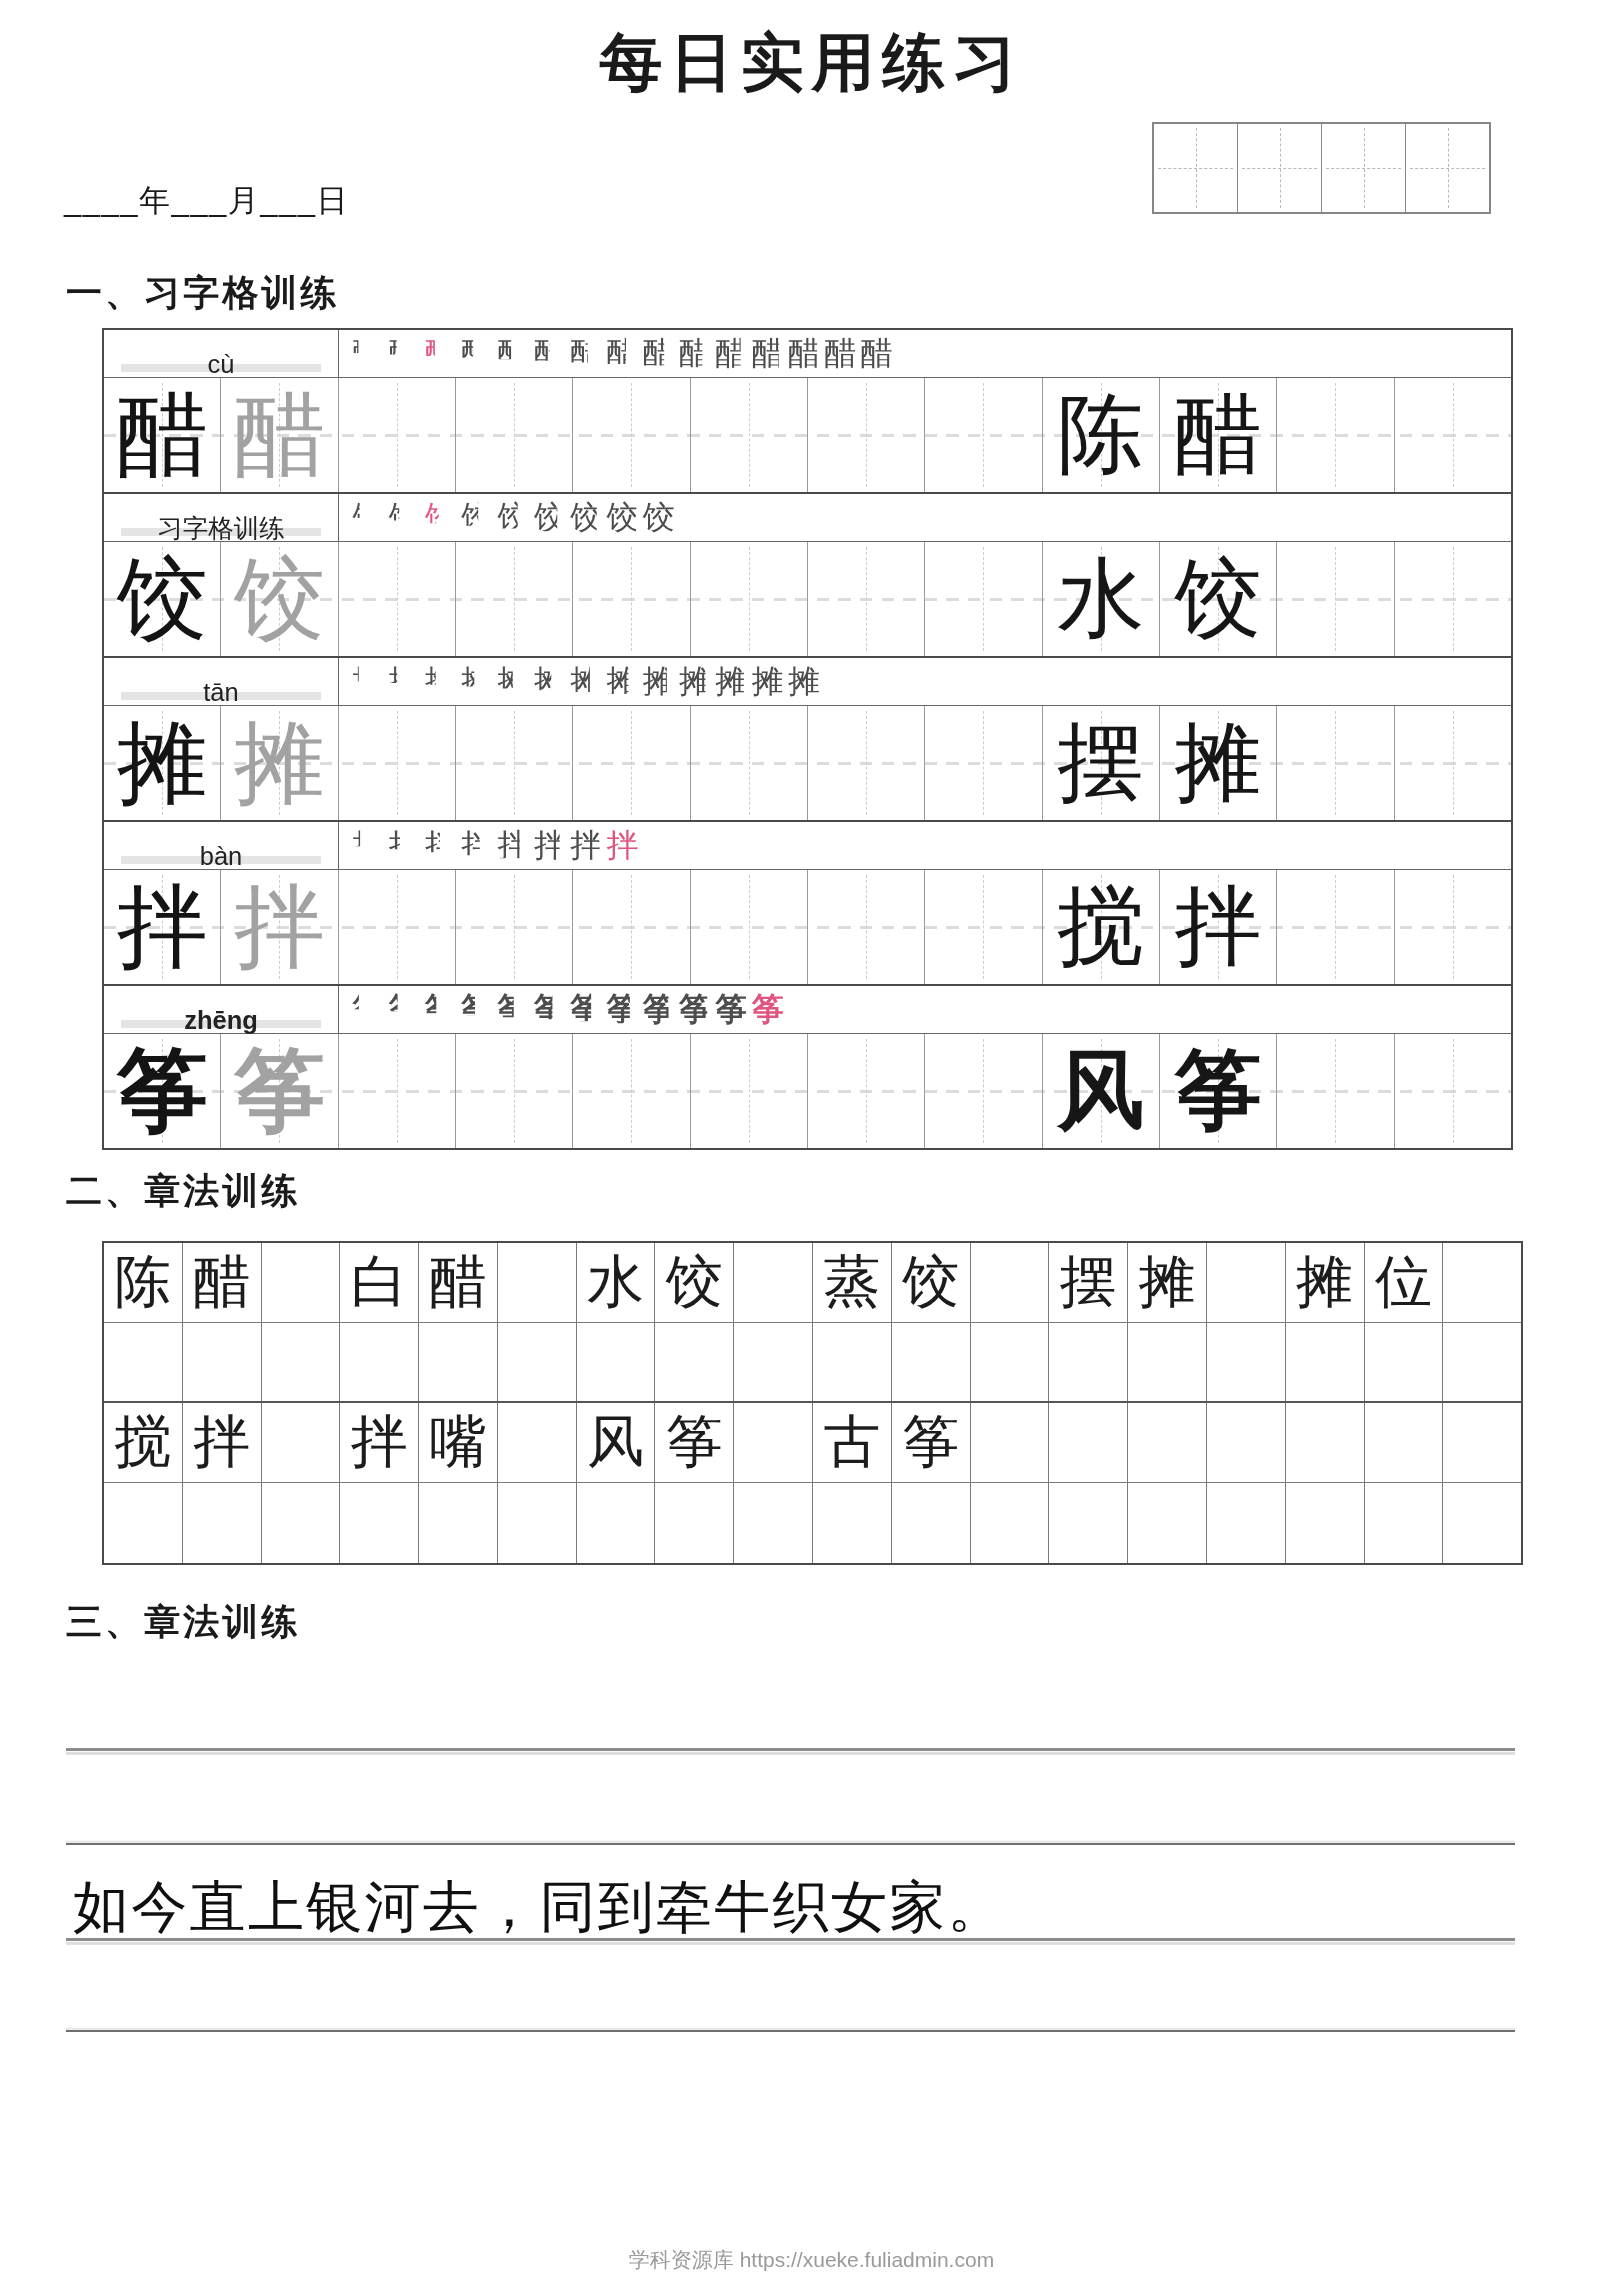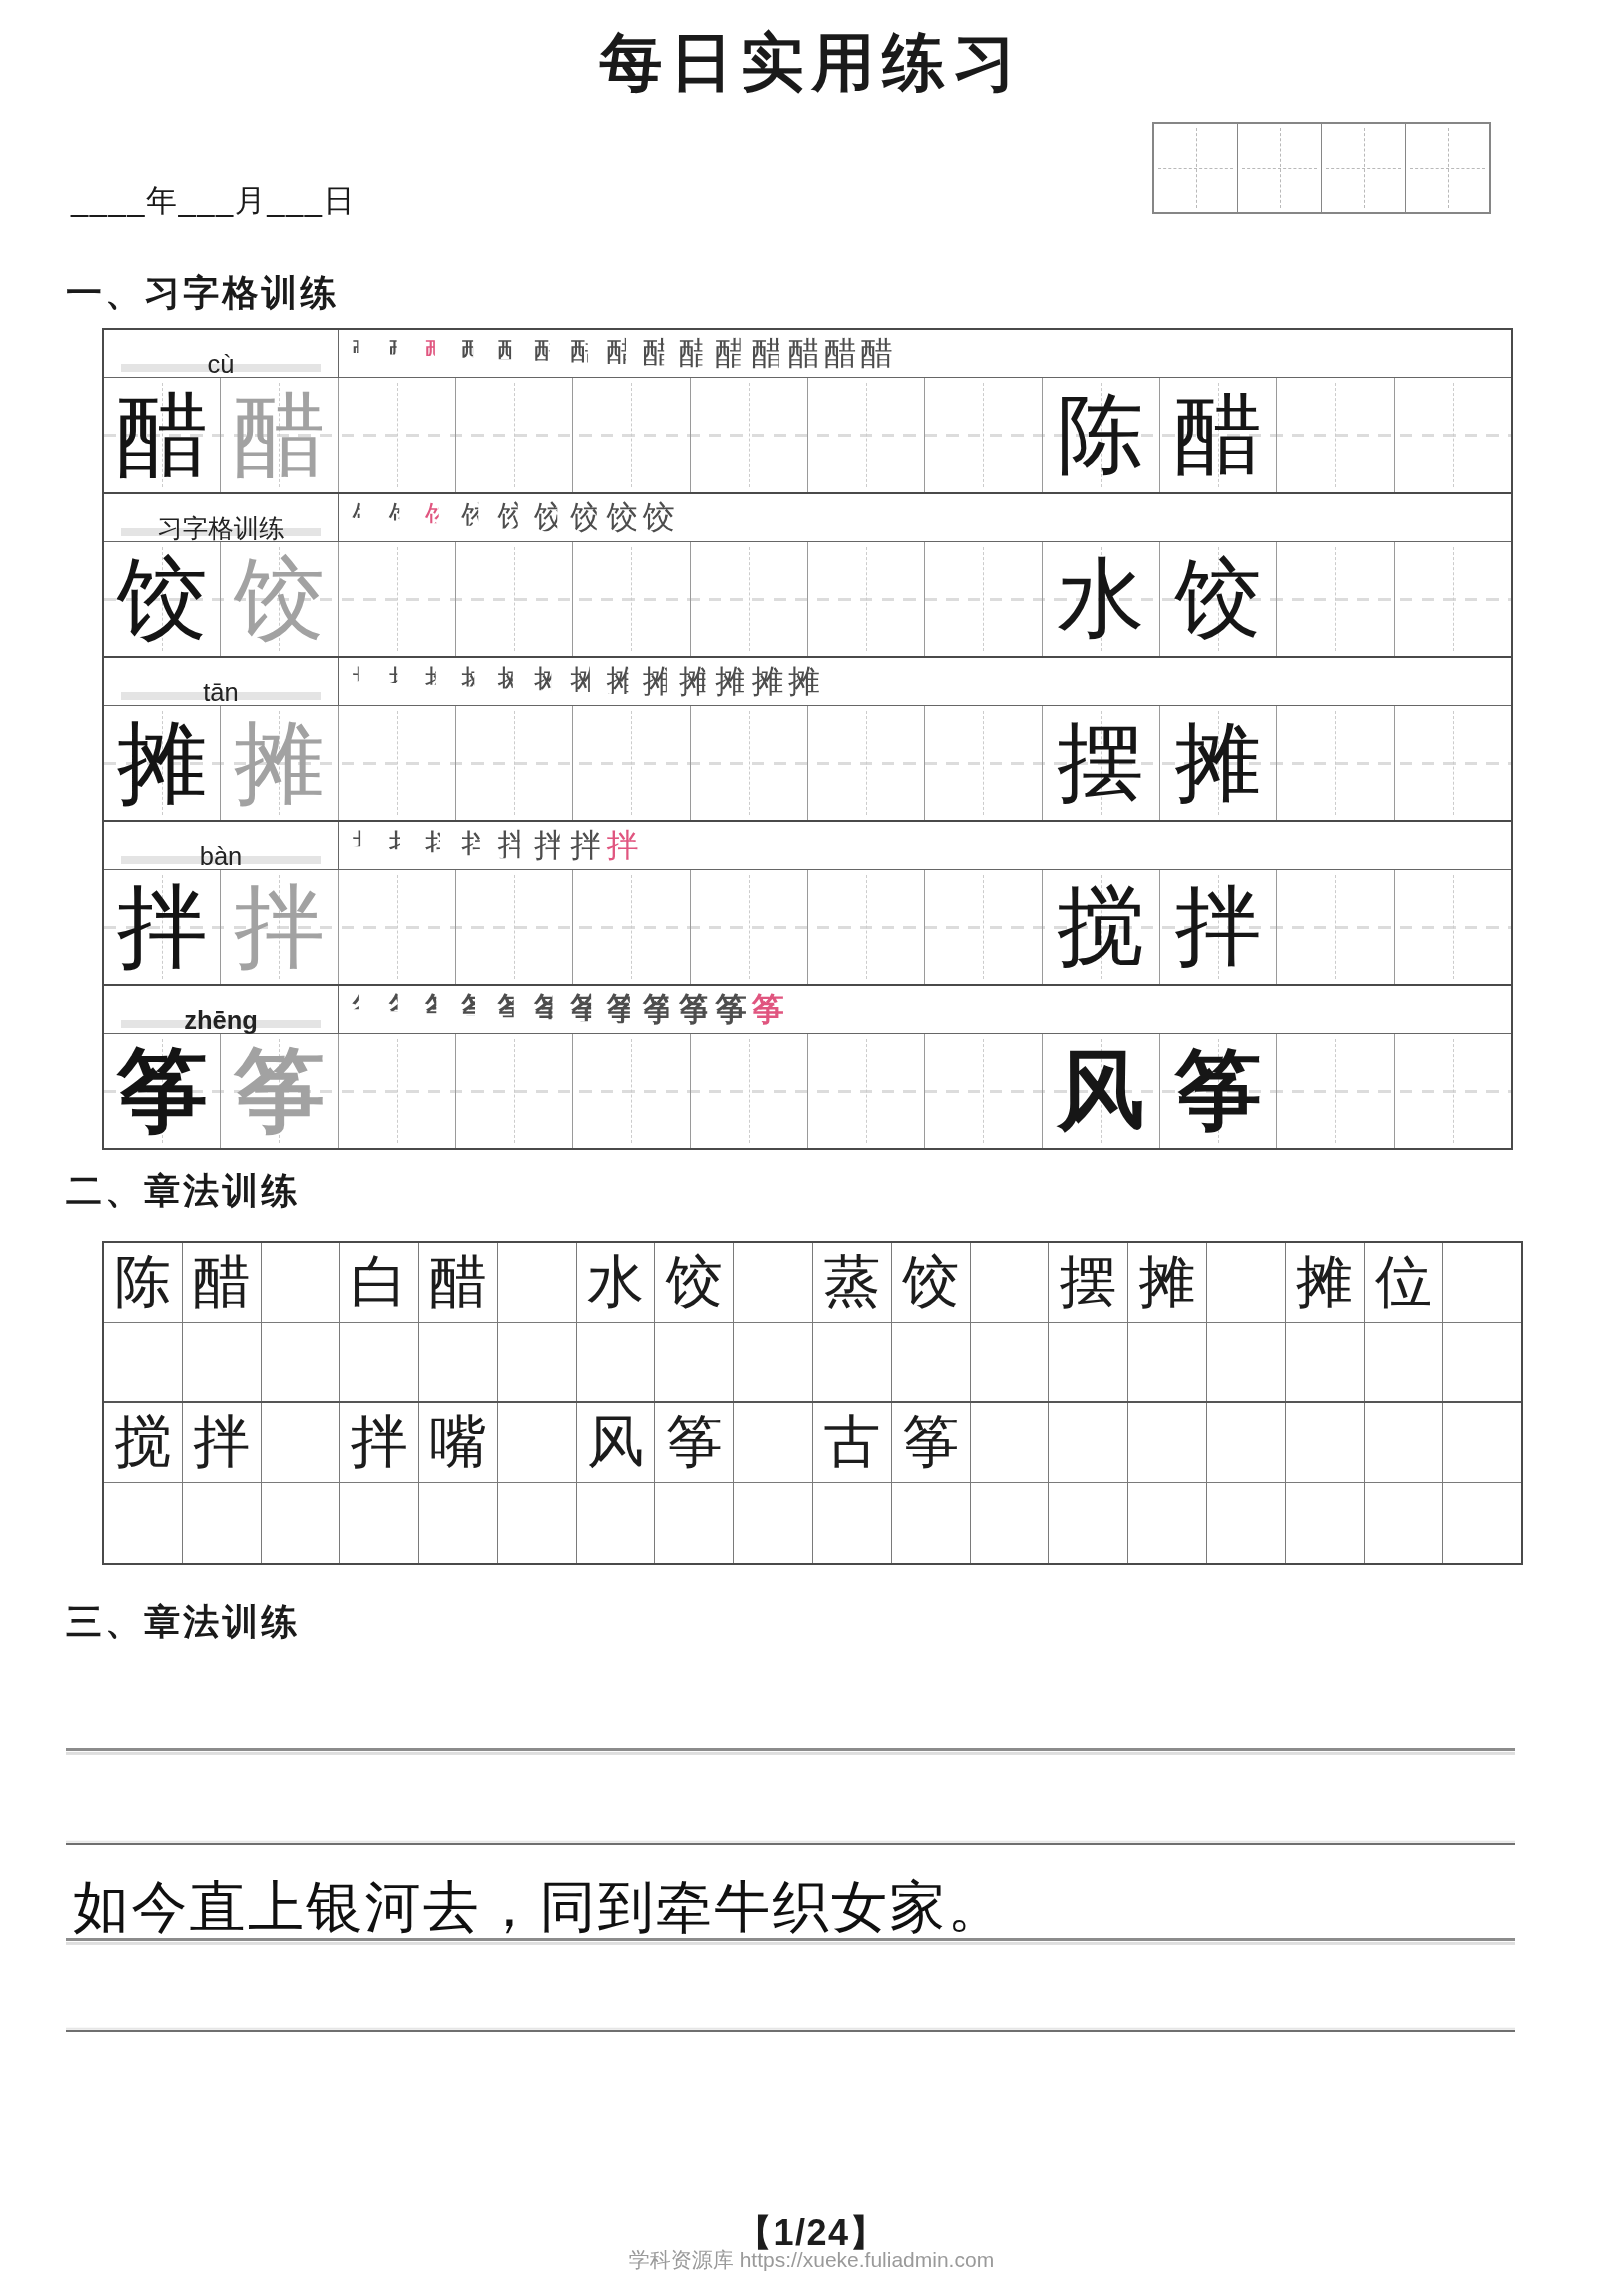--- a/index.html
+++ b/index.html
@@ -1,21 +1,21 @@
 <!DOCTYPE html>
 <html style="font-size:12.4px"><head>
 <meta charset="utf-8">
 <style>
   html,body{margin:0;padding:0;background:#ffffff;}
   .page{position:relative;width:1623px;height:2295px;background:#fff;overflow:hidden;
         font-family:"Liberation Sans",sans-serif;color:#1a1a1a;}
   
   .title{position:absolute;top:20px;left:0;width:100%;text-align:center;
          font-size:63px;font-weight:700;letter-spacing:7.7px;font-family:Liberation Serif, serif;}
-  .date-line{position:absolute;left:71px;top:180px;font-size:31px;letter-spacing:1.5px;}
+  .date-line{position:absolute;left:64px;top:180px;font-size:31px;letter-spacing:1.5px;}
   .grade-line{position:absolute;left:665px;top:180px;font-size:31px;letter-spacing:1.5px;}
   .name-grid{position:absolute;left:1152px;top:122px;display:flex;border:2.3px solid #868686;background:#fff;}
   .ng-cell{width:83px;height:88px;position:relative;border-left:1.5px solid #868686;}
   .ng-cell:first-child{border-left:none;}
   .ng-cell::before{content:"";position:absolute;left:50%;top:3.9px;bottom:3.9px;border-left:1.5px dashed #b9b9b9;}
   .ng-cell::after{content:"";position:absolute;top:50%;left:3.9px;right:3.9px;border-top:1.5px dashed #b9b9b9;}
   
   .sec-heading{position:absolute;left:66px;font-size:36px;font-weight:700;letter-spacing:3.1px;}
   
   .habit-table{position:absolute;left:102px;top:328px;width:1411px;border:2.3px solid #4a4a4a;box-sizing:border-box;background:#fff;}
@@ -382,17 +382,16 @@
       </div>
     </div>
 
   <div class="sec-heading" style="top:1598px">三、章法训练</div>
   <div class="rule rule-a" style="top:1748px"></div>
   <div class="rule rule-b" style="top:1843px"></div>
   <div class="poem" style="top:1870px">如今直上银河去，同到牵牛织女家。</div>
   <div class="rule rule-a" style="top:1938px"></div>
   <div class="rule rule-b" style="top:2030px"></div>
 
-  <div class="page-num">【1/24】</div>
   <div class="watermark">学科资源库 https://xueke.fuliadmin.com</div>
 
 </div>
 
 
 </body></html>

